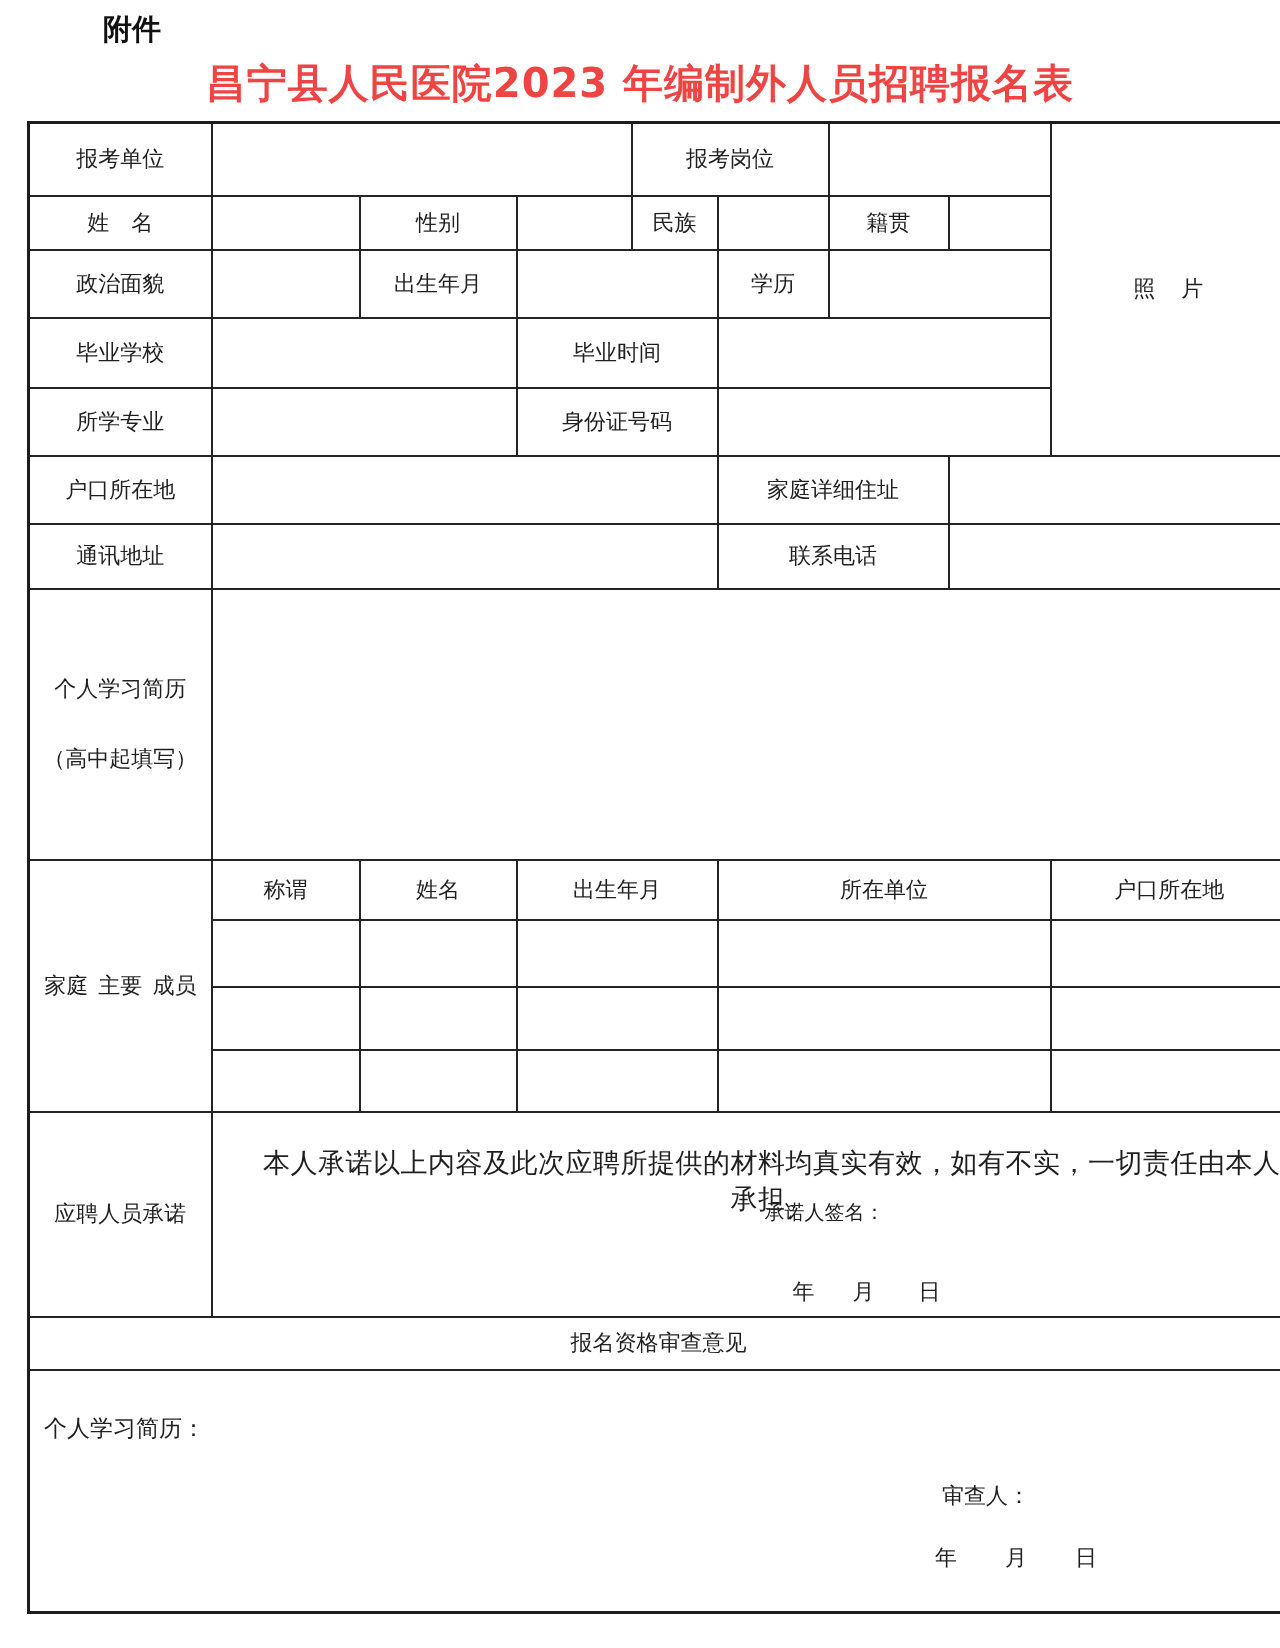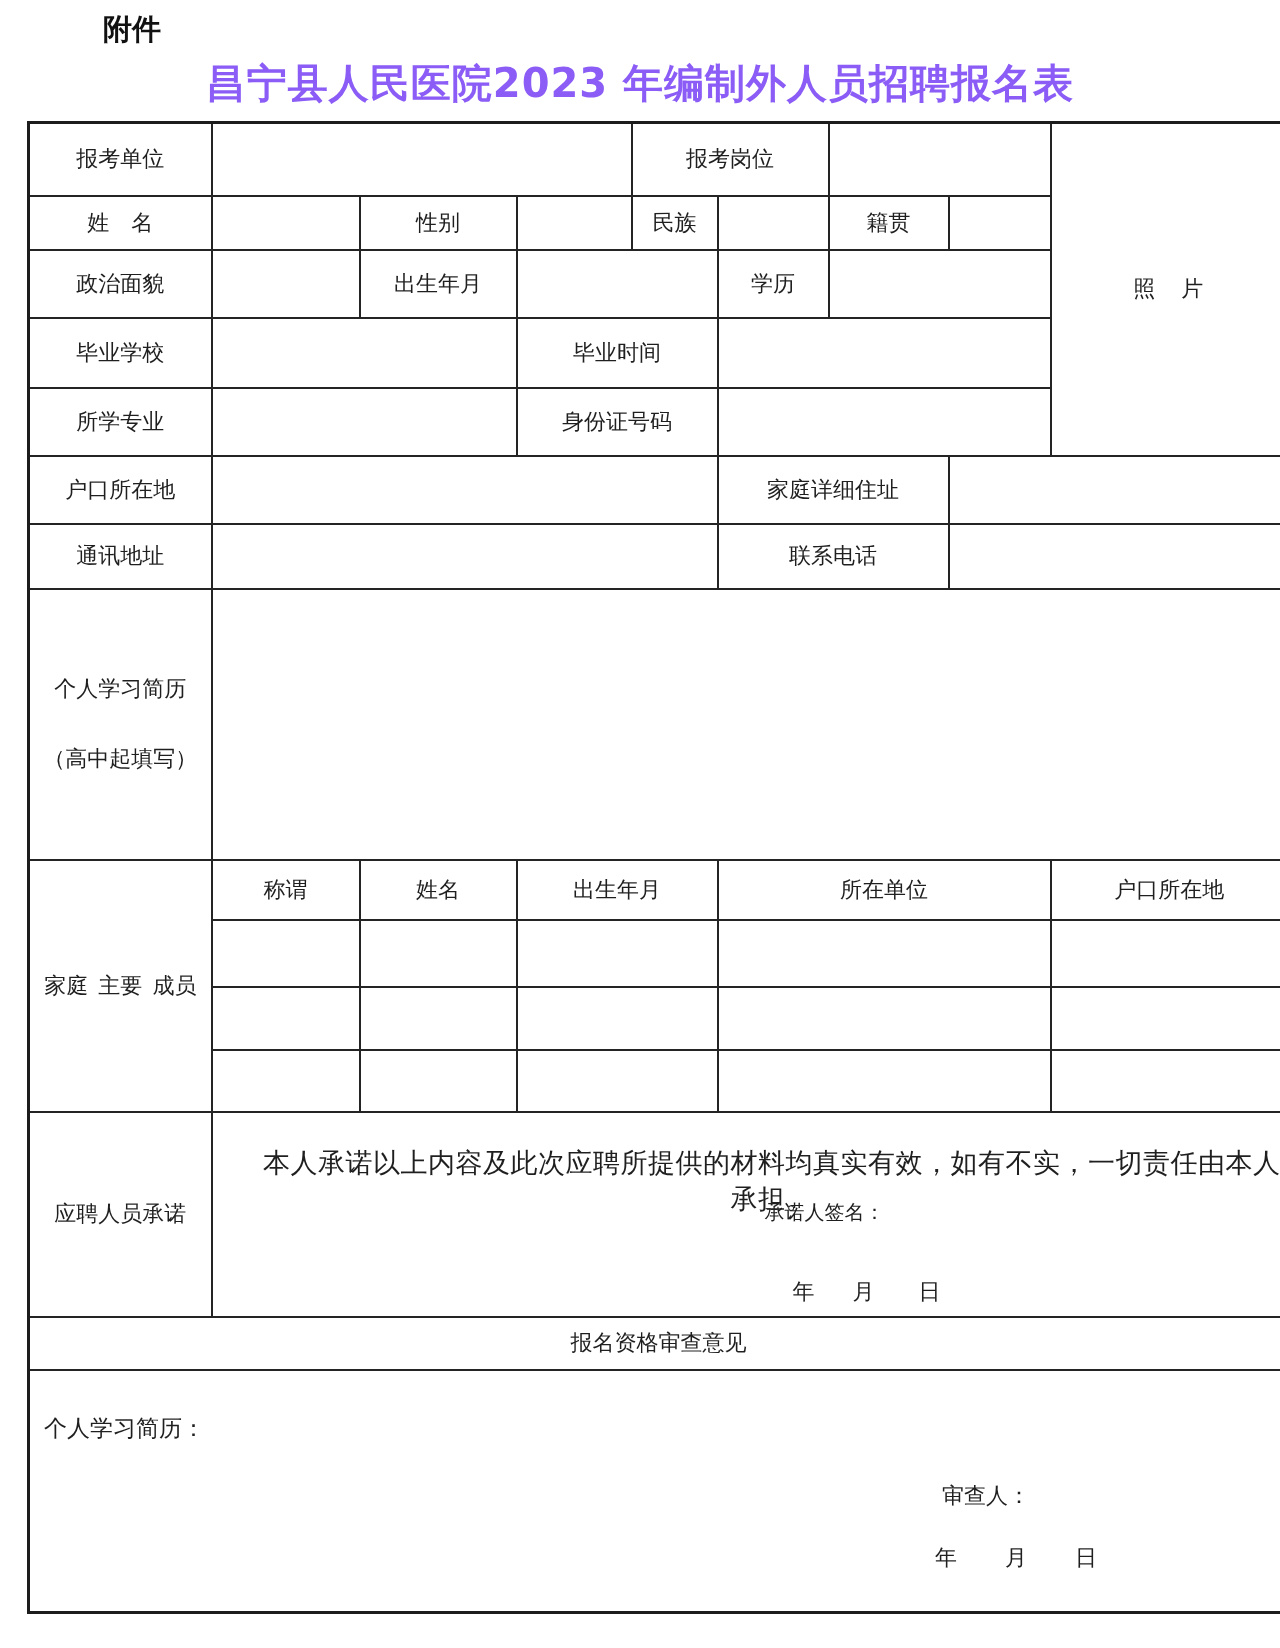--- a/index.html
+++ b/index.html
@@ -11,21 +11,21 @@
   .attachment{
     margin:10px 0 0 103px;
     font-size:29px;font-weight:bold;
     font-family:"DejaVu Sans","Liberation Sans",sans-serif;
     color:#111;
   }
   .main-title{
     text-align:center;
     font-size:40px;font-weight:900;letter-spacing:1px;
     font-family:"DejaVu Sans","Liberation Sans",sans-serif;
-    margin:6px 0 10px 0;color:#8b5cf6;
+    margin:6px 0 10px 0;color:#ef4444;
   }
   table.form{
     border-collapse:collapse;table-layout:fixed;
     width:1260px;margin-left:27px;
     border:3px solid #1c1c1c;
   }
   table.form td{
     border:2px solid #242424;
     font-size:22px;text-align:center;vertical-align:middle;
     padding:0 4px;color:#1f1f1f;

